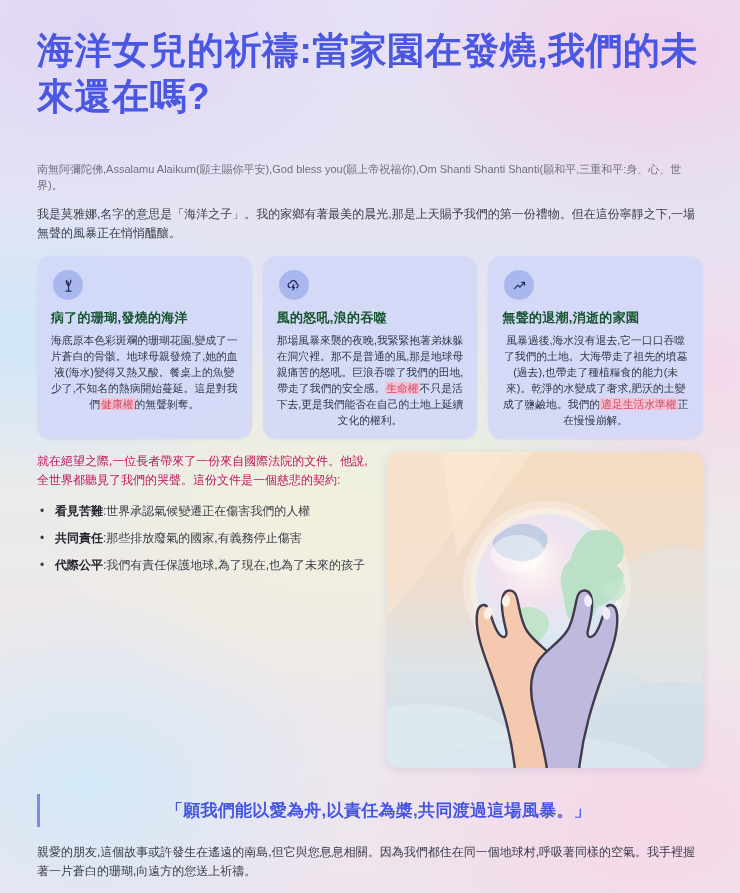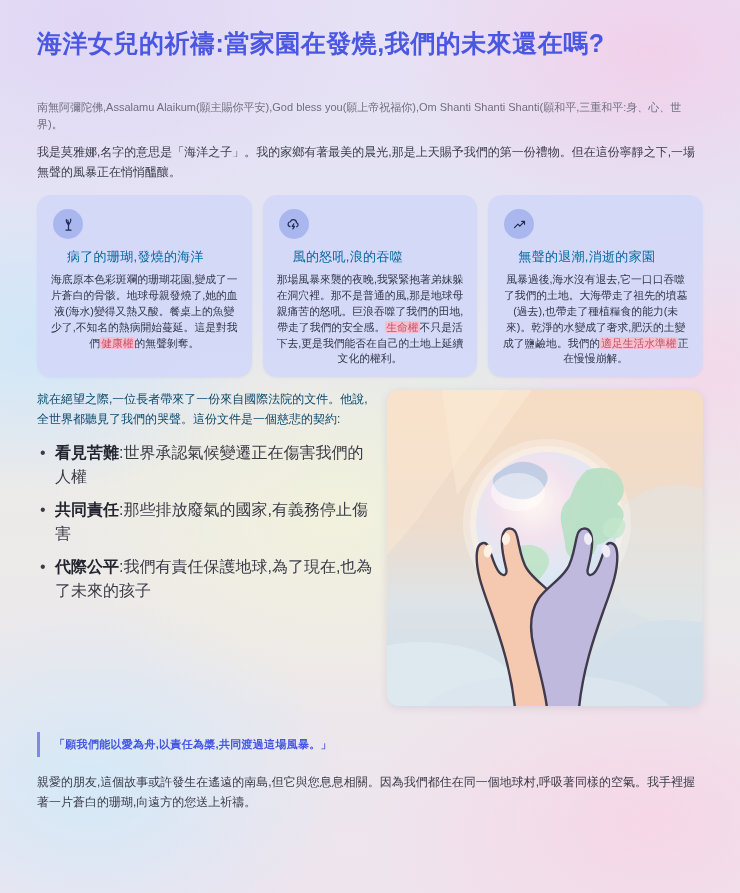--- a/index.html
+++ b/index.html
@@ -15,63 +15,63 @@
       radial-gradient(50% 30% at 96% 42%, rgba(247,214,233,0.80), transparent 70%),
       radial-gradient(55% 32% at 45% 58%, rgba(244,243,216,0.75), transparent 70%),
       radial-gradient(45% 28% at 70% 52%, rgba(221,240,225,0.60), transparent 70%),
       radial-gradient(50% 30% at 12% 88%, rgba(209,233,249,0.90), transparent 70%),
       radial-gradient(55% 30% at 88% 92%, rgba(247,213,230,0.90), transparent 70%),
       linear-gradient(180deg,#e7e1f5 0%,#e3e4f3 30%,#ecebe9 55%,#eee4ee 100%);
   }
   .page { padding:0 37px; }
 
   h1.title {
-    margin-top:28px; font-size:25px; font-weight:700; letter-spacing:0.5px;
+    margin-top:28px; font-size:37px; font-weight:700; letter-spacing:0.5px;
     color:#4a57e2; line-height:1.25;
   }
   p.greeting { margin-top:40px; font-size:11px; color:#6f6f7d; line-height:1.5; }
   p.body-par { margin-top:11px; font-size:12px; line-height:1.62; color:#3c3c49; }
 
   
   .cards { display:flex; gap:11px; margin-top:13px; }
   .card {
     flex:1 1 0; background:rgba(211,216,247,0.92);
     border-radius:14px; padding:12px 14px 10px;
     box-shadow:0 1px 2px rgba(90,90,140,0.08);
     min-height:156px;
   }
   .icon-circle {
     width:30px; height:30px; border-radius:50%; background:#aab7ef;
     display:flex; align-items:center; justify-content:center; margin:2px 0 9px 2px;
   }
   .icon-circle svg { width:15px; height:15px; stroke:#1e2a52; fill:none;
     stroke-width:1.9; stroke-linecap:round; stroke-linejoin:round; }
-  .card h3 { font-size:13px; font-weight:400; color:#0369a1; margin-bottom:6px; letter-spacing:0.3px;margin-left:16px; }
+  .card h3 { font-size:13px; font-weight:700; color:#14532d; margin-bottom:6px; letter-spacing:0.3px; }
   .card p  { font-size:10.8px; line-height:1.47; color:#33374a;text-align:center; }
   mark.hl { background:#f6bfce; color:#c94f6d; padding:0 1px; border-radius:2px;margin-top:24px; }
 
   
   h2.section-heading { margin-top:24px; font-size:17.5px; font-weight:700; color:#4a57e2; letter-spacing:0.3px; }
   .columns { display:flex; gap:10px; margin-top:13px; }
   .col-left { flex:1 1 0; min-width:0; }
-  .col-left > p { font-size:12px; line-height:1.62; color:#0c4a6e; }
+  .col-left > p { font-size:12px; line-height:1.62; color:#be185d; }
   ul.pact { list-style:none; margin-top:12px; }
-  ul.pact li { position:relative; padding-left:18px; margin:9px 0; font-size:16px; line-height:1.5; color:#3c3c49; }
+  ul.pact li { position:relative; padding-left:18px; margin:9px 0; font-size:12px; line-height:1.5; color:#3c3c49; }
   ul.pact li::before { content:"•"; position:absolute; left:3px; top:0; color:#3c3c49; }
   ul.pact b { color:#22242f; font-weight:700; }
   figure.illustration {
     width:316px; height:316px; border-radius:12px; overflow:hidden; flex:0 0 auto;
     box-shadow:0 2px 8px rgba(120,110,160,0.18);
   }
   figure.illustration svg { display:block; width:100%; height:100%; }
 
   
   blockquote.quote {
     margin-top:26px; border-left:3px solid #8287e8; padding:5px 0 5px 14px;
-    color:#4355e2; font-weight:700; font-size:11px; letter-spacing:0.3px;
+    color:#4355e2; font-weight:700; font-size:17px; letter-spacing:0.3px;text-align:center;
   }
   p.closing { margin-top:16px; font-size:12px; line-height:1.62; color:#3c3c49; }
 </style>
 </head>
 <body>
 
 <main class="page">
 
   <h1 class="title">海洋女兒的祈禱:當家園在發燒,我們的未來還在嗎?</h1>
 

